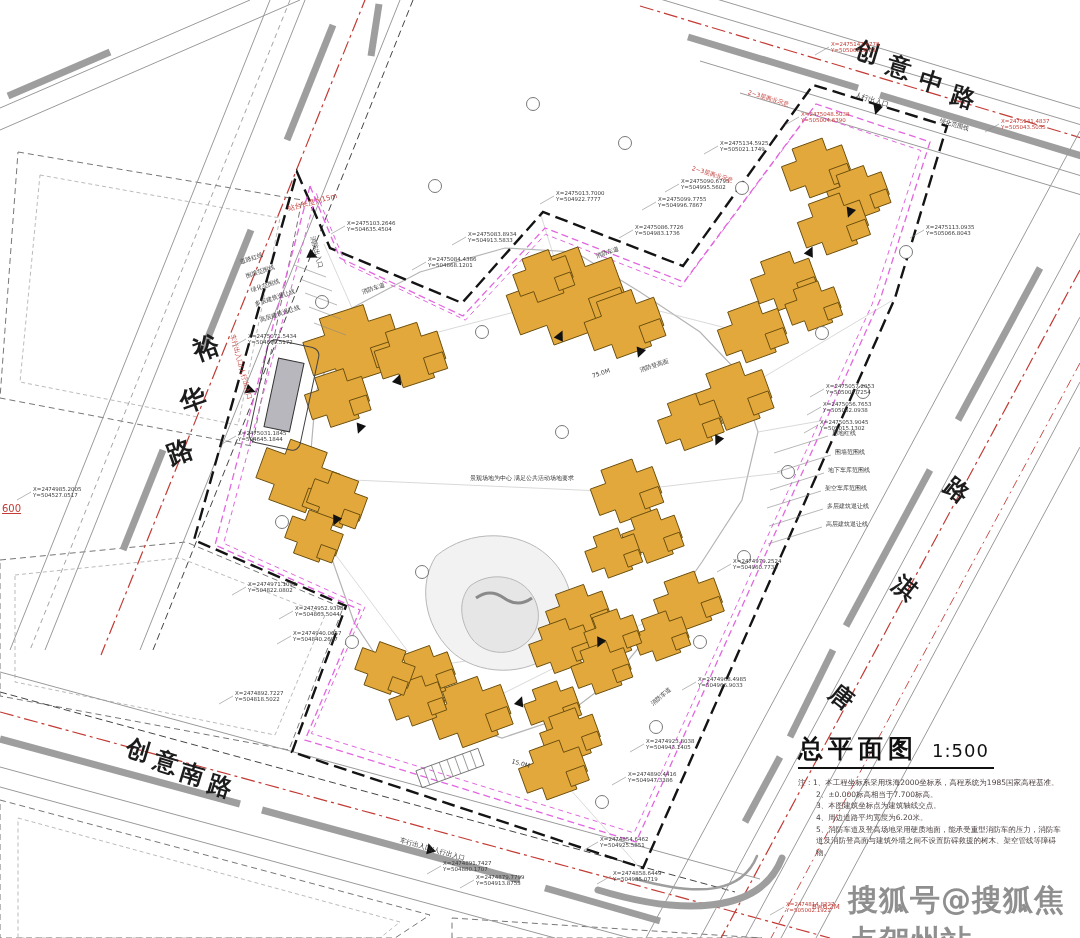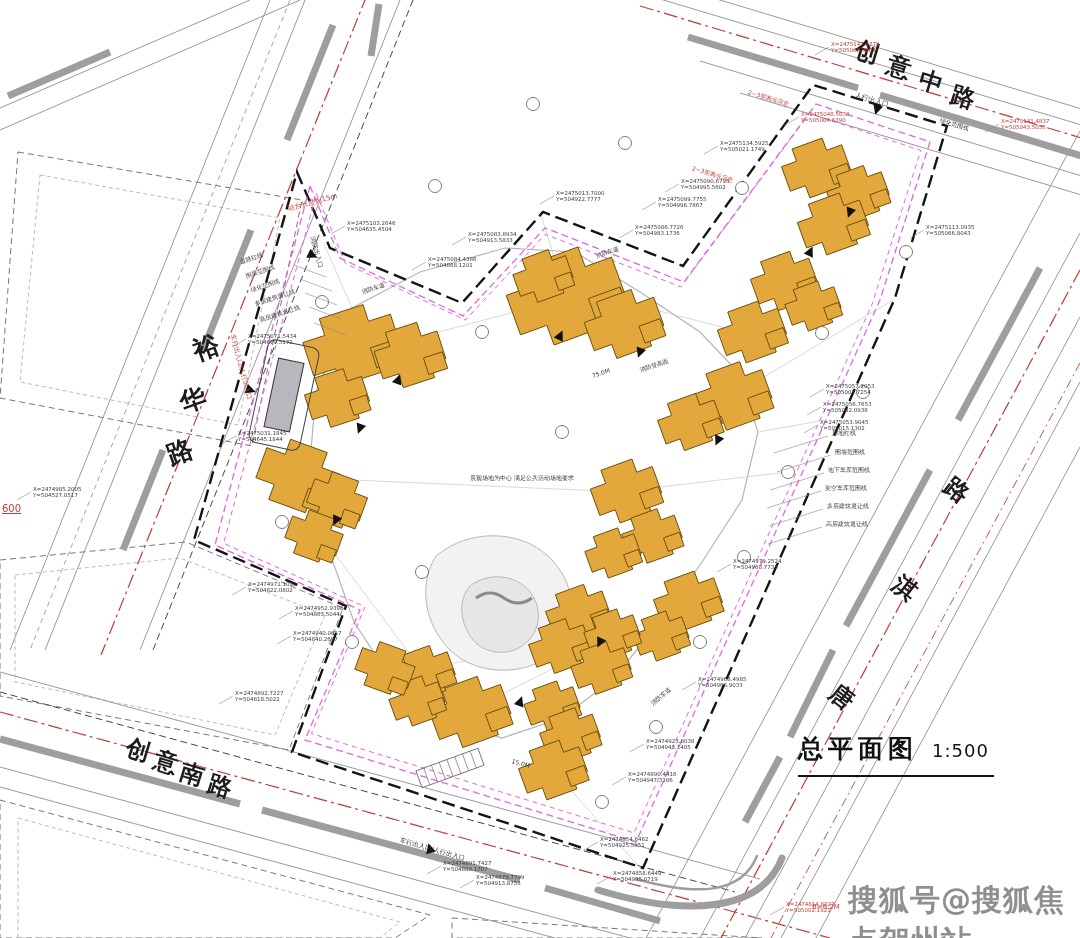--- a/index.html
+++ b/index.html
@@ -9,21 +9,21 @@
   .lbl{position:absolute;white-space:nowrap;transform-origin:0 50%;color:#333;}
   .lbl.red{color:#c23b35;}
   .coord{position:absolute;white-space:nowrap;font-size:5.5px;line-height:1.15;
          color:#3a3a3a;transform-origin:0 0;}
   .coord.red{color:#c23b35;}
   .callout{position:absolute;white-space:nowrap;font-size:6px;color:#3a3a3a;
            transform-origin:0 50%;}
   .roadchar{position:absolute;font-weight:600;color:#1c1c1c;transform-origin:50% 50%;}
   #title-block{position:absolute;left:798px;top:732px;width:280px;}
   #title-row{display:flex;align-items:baseline;border-bottom:2.5px solid #111;width:196px;
-             padding-bottom:10px;}
+             padding-bottom:2px;}
   #title-text{font-size:25px;font-weight:bold;letter-spacing:5px;color:#111;}
   #scale-text{font-size:18px;color:#111;margin-left:14px;letter-spacing:1px;}
   #notes{margin-top:8px;width:264px;font-size:7.5px;line-height:1.55;color:#4a3f3f;}
   #notes .note{margin:0;}
   #notes .note.indent{margin-left:18px;}
   #watermark{position:absolute;left:848px;top:880px;font-size:30px;font-weight:bold;
              letter-spacing:1px;color:#8f8f8f;
              text-shadow:1px 1px 0 #fff,-1px -1px 0 #fff,1px -1px 0 #fff,-1px 1px 0 #fff;}
 </style>
 </head>
@@ -394,16 +394,23 @@
       <div class="lbl red" style="left: 812px; top: 903px; font-size: 7px; transform: rotate(0deg);">B=6.2M</div>
       <div class="lbl red" style="left: 2px; top: 503px; font-size: 10px; transform: rotate(0deg); text-decoration: underline;">600</div>
       <div class="lbl" style="left: 470px; top: 474px; font-size: 6px; transform: rotate(0deg);">景观场地为中心 满足公共活动场地要求</div>
     </div>
 
   <div id="title-block">
     <div id="title-row">
       <span id="title-text">总平面图</span>
       <span id="scale-text">1:500</span>
     </div>
+    <div id="notes">
+      <p class="note">注：1、本工程坐标系采用珠海2000坐标系，高程系统为1985国家高程基准。</p>
+      <p class="note indent">2、±0.000标高相当于7.700标高。</p>
+      <p class="note indent">3、本图建筑坐标点为建筑轴线交点。</p>
+      <p class="note indent">4、周边道路平均宽度为6.20米。</p>
+      <p class="note indent">5、消防车道及登高场地采用硬质地面，能承受重型消防车的压力，消防车道及消防登高面与建筑外墙之间不设置防碍救援的树木、架空管线等障碍物。</p>
+    </div>
   </div>
 
   <div id="watermark">搜狐号@搜狐焦点贺州站</div>
 </div>
 
 </body></html>

